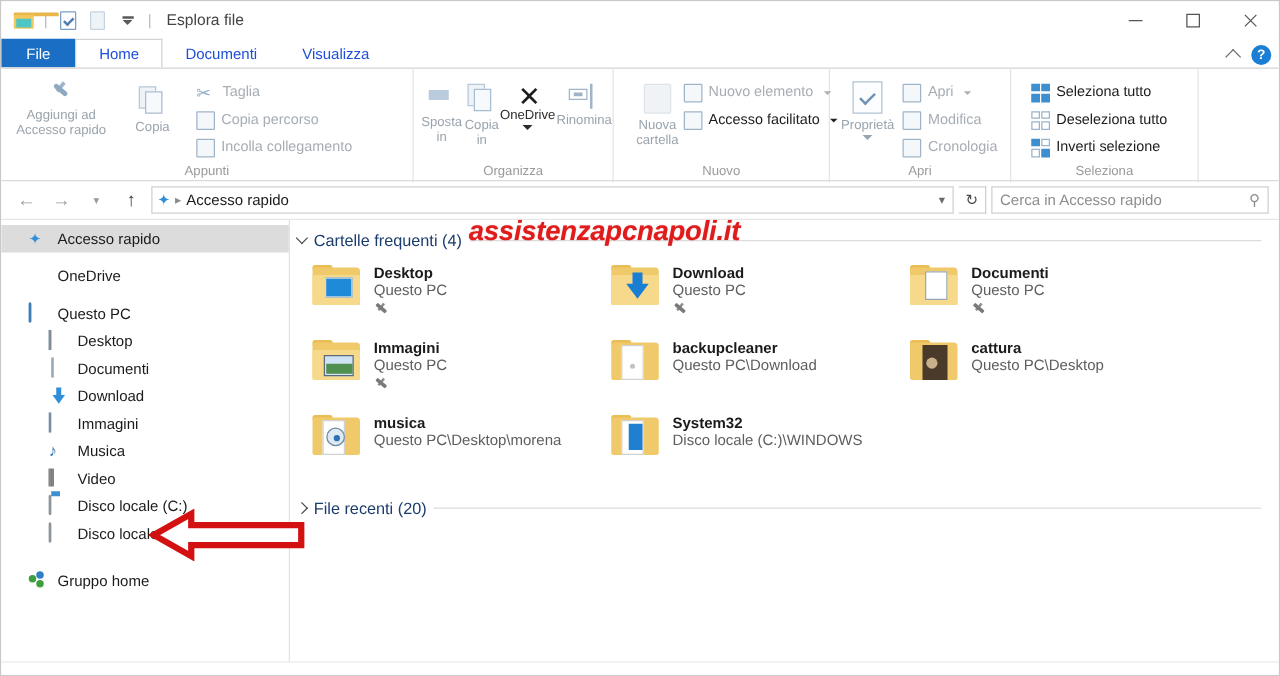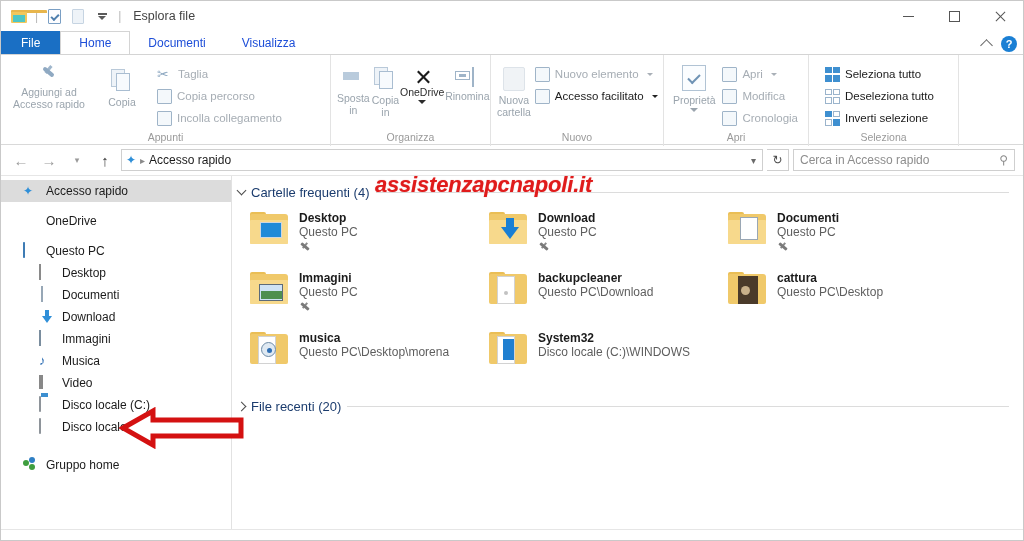--- a/index.html
+++ b/index.html
@@ -313,21 +313,21 @@
               <i class="v"></i>
             </span>
           <span class="lbl">Rinomina</span>
         </div>
       </div>
       <div class="rgroup-label">Organizza</div>
     </div>
 
     <div class="rgroup" style="width:173px;">
       <div class="rgroup-body">
-        <div class="bigbtn" style="width:54px;padding-top:8px;">
+        <div class="bigbtn" style="width:54px;padding-top:8px;margin-left:12px;">
           <span class="ic ic-newf"></span>
           <span class="lbl">Nuova</span>
           <span>cartella</span>
         </div>
         <div class="smallcol">
           <div class="smallbtn">
             <span class="ic ic-box"></span>
             <span>Nuovo elemento</span>
             <span class="arrow-sm"></span>
           </div>

